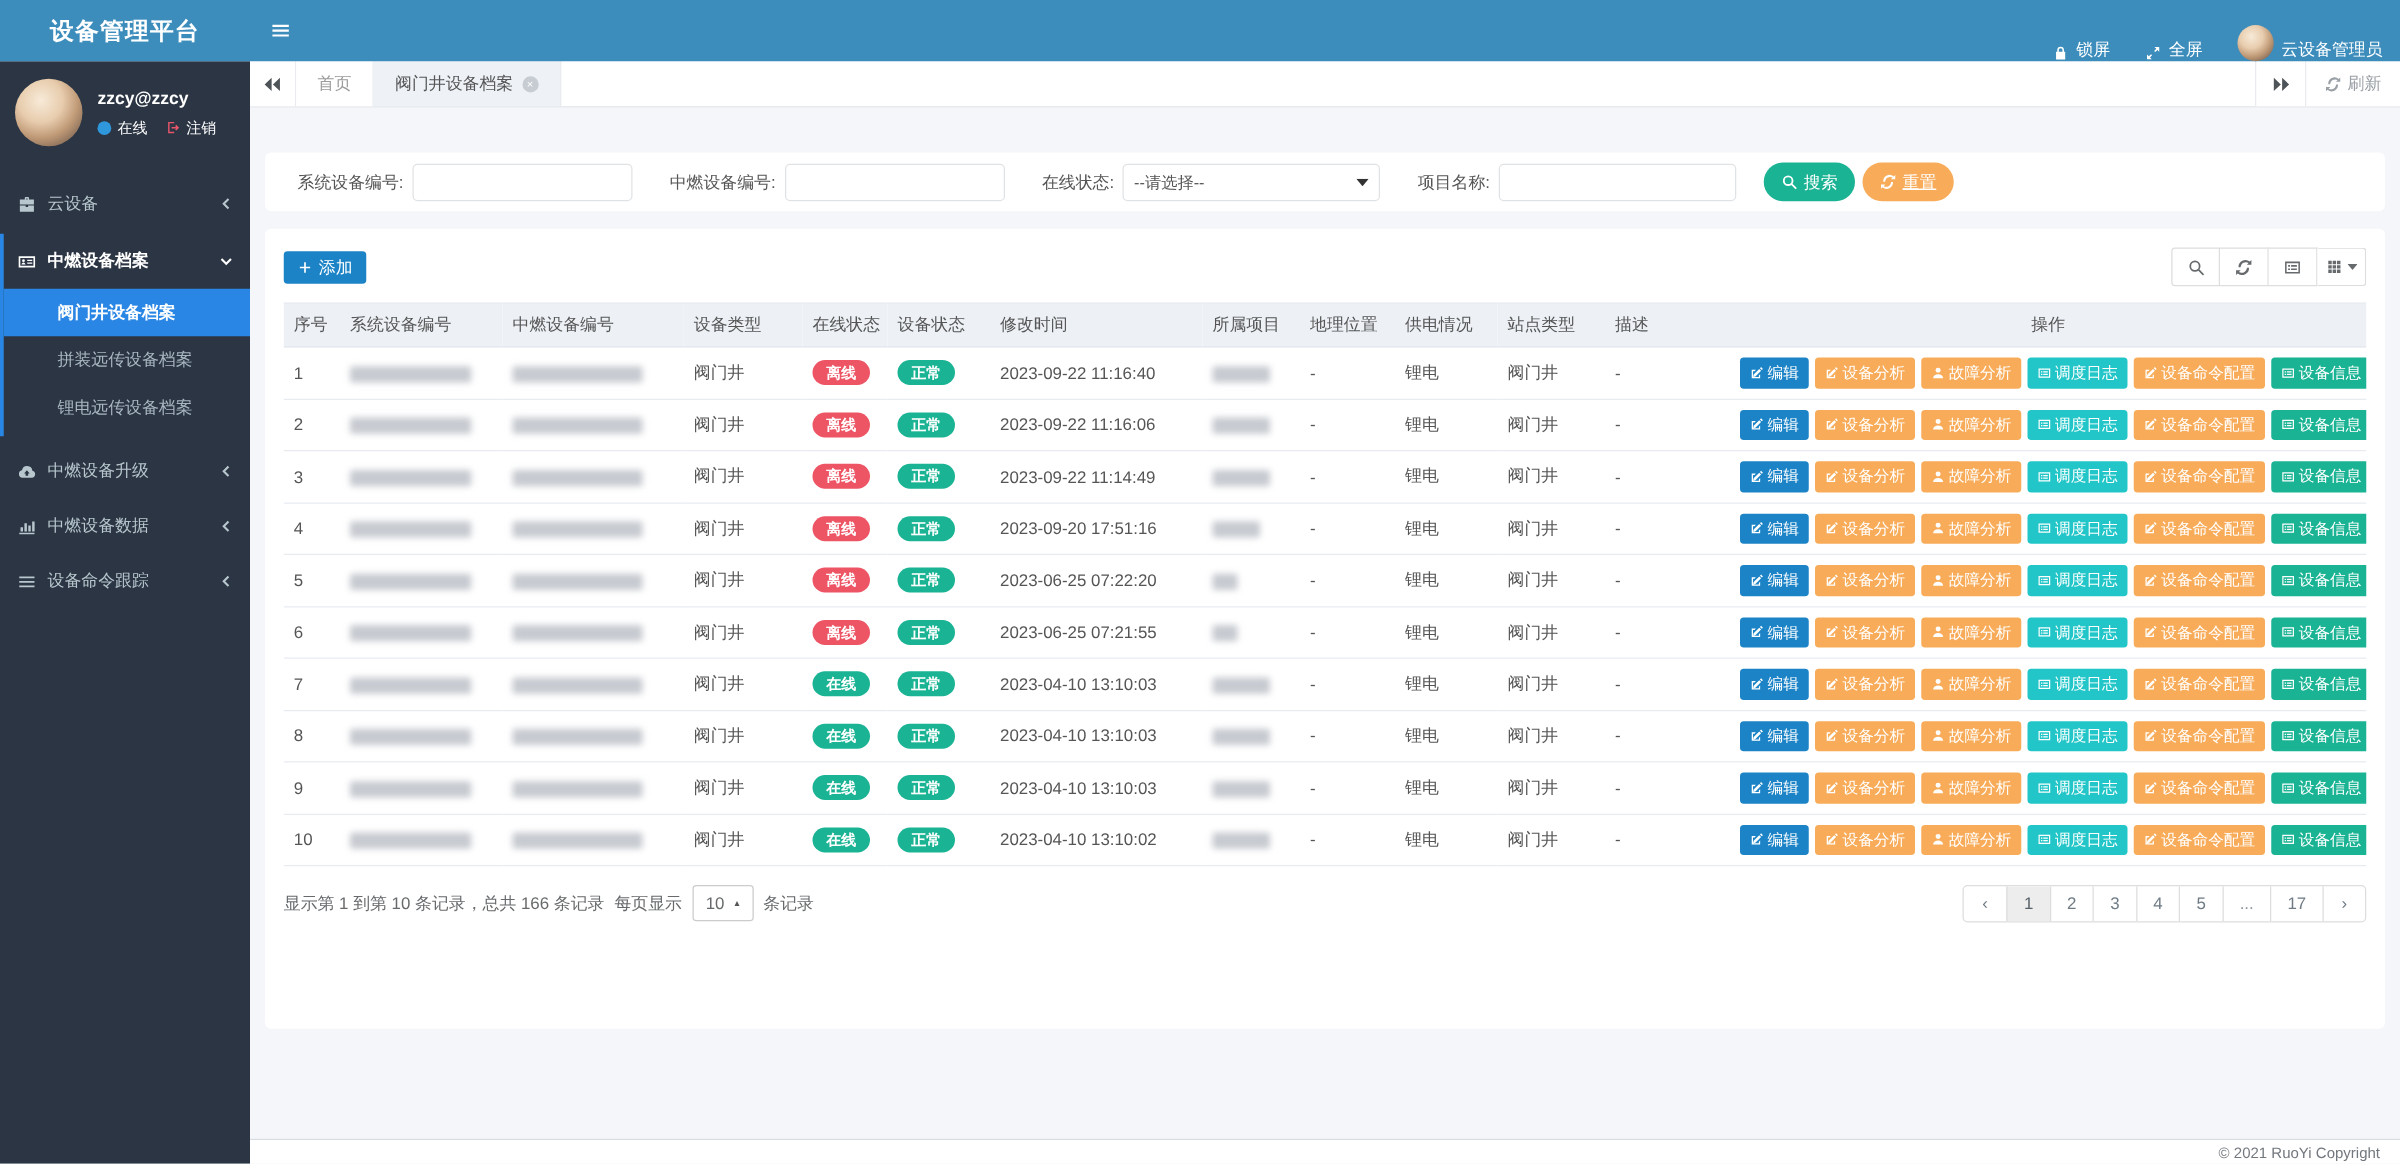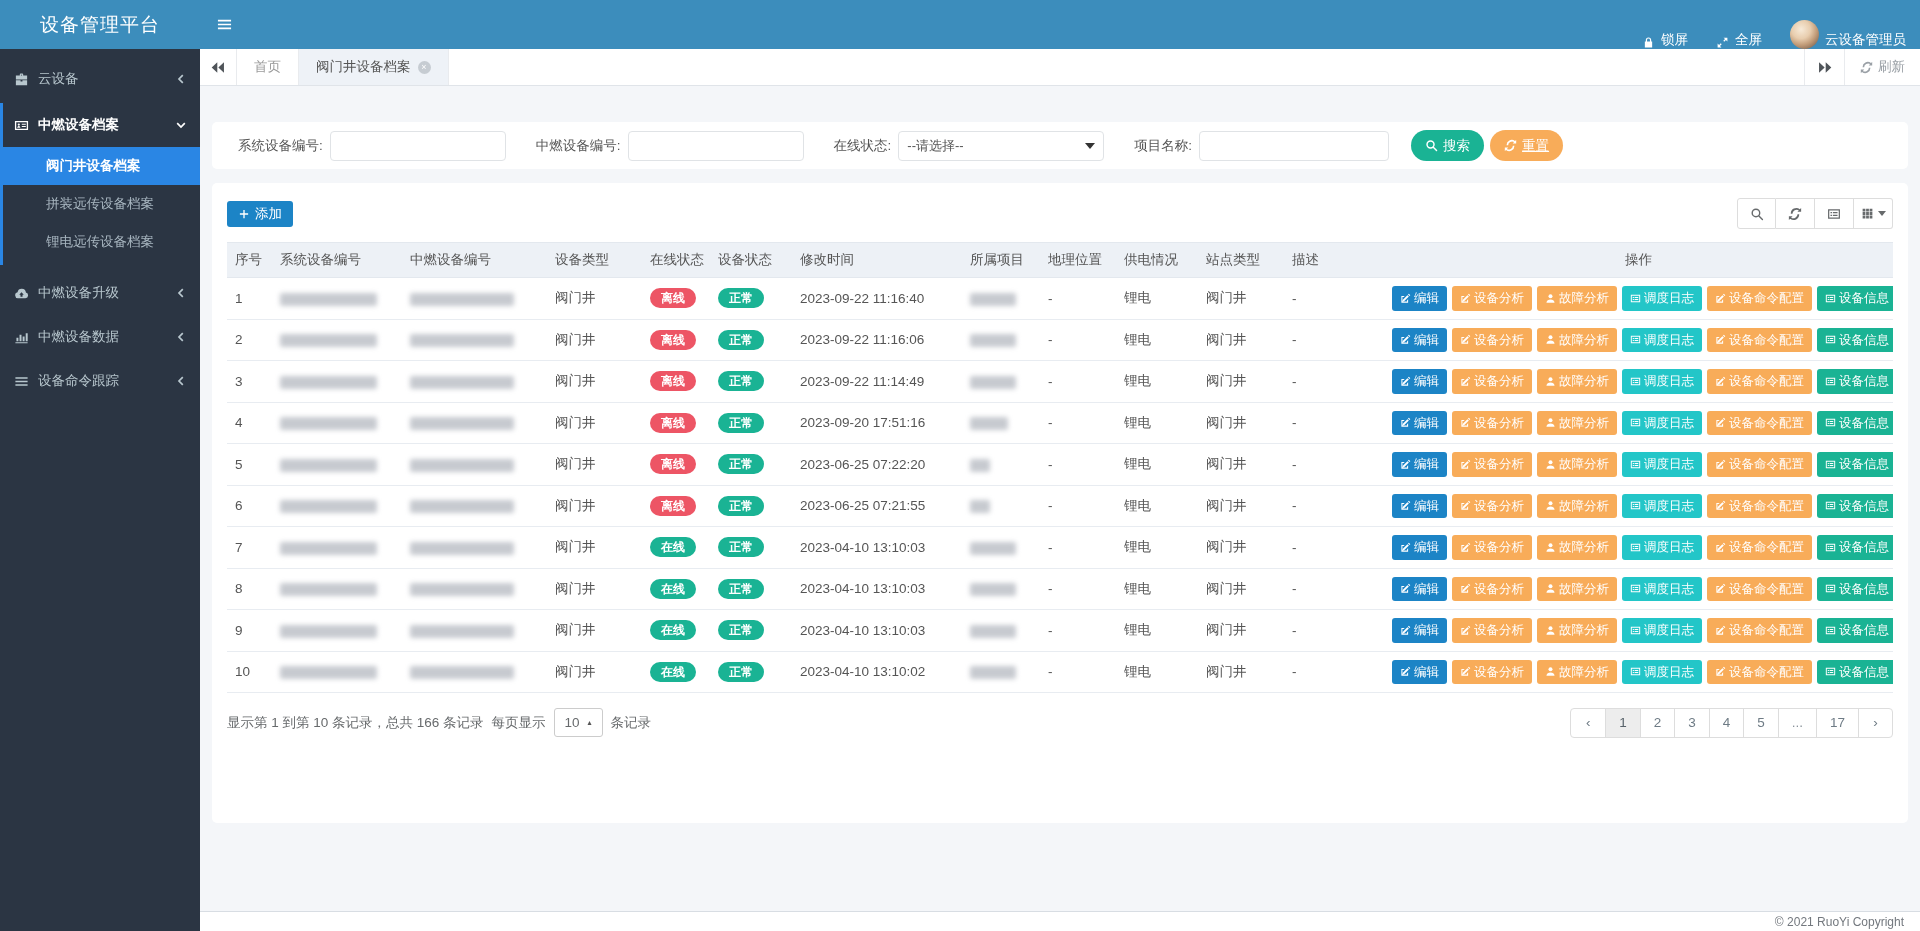--- a/index.html
+++ b/index.html
@@ -2,21 +2,21 @@
 <html style="--c-header: #3c8dbc; --c-sidebar: #2b3543; --c-active: #2a86e4; --c-green: #1ab394; --c-orange: #f8ac59; --c-cyan: #23c6c8; --c-blue: #1c84c6; --c-red: #ed5565;"><head>
 <meta charset="utf-8">
 <style>
   *{margin:0;padding:0;box-sizing:border-box;}
   html,body{width:1920px;height:931px;overflow:hidden;font-family:"Liberation Sans","DejaVu Sans",sans-serif;background:#f4f6f9;}
   button{font-family:inherit;}
   .app{position:relative;width:1920px;height:931px;background:#f4f6f9;}
 
   
   .topbar{position:absolute;top:0;left:0;right:0;height:49px;background:var(--c-header,#3c8dbc);display:flex;color:#fff;z-index:5;}
-  .brand{width:200px;display:flex;align-items:center;justify-content:center;font-size:19px;letter-spacing:1px;}
+  .brand{width:200px;display:flex;align-items:center;justify-content:center;font-size:19px;letter-spacing:1px;font-weight:bold;}
   .topbar-main{flex:1;display:flex;align-items:stretch;}
   .hamburger{background:none;border:none;color:#fff;padding:0 17px;cursor:pointer;display:flex;align-items:center;}
   .topbar-right{margin-left:auto;display:flex;align-items:stretch;}
   .top-link{background:none;border:none;color:#fff;font-size:13.5px;display:flex;align-items:flex-end;gap:6px;padding:0 14px;cursor:pointer;}
   .avatar{border-radius:50%;background:radial-gradient(circle at 38% 32%,#f7ead8 0%,#e8cdae 35%,#c09a77 60%,#7d6553 85%,#5c493c 100%);display:inline-block;flex:none;}
   .avatar.sm{width:29px;height:29px;}
   .avatar.lg{width:54px;height:54px;}
 
   
   .sidebar{position:absolute;top:49px;left:0;bottom:0;width:200px;background:var(--c-sidebar,#2b3543);}
@@ -123,20 +123,36 @@
         </button>
         <button class="top-link">
           <span class="avatar sm"></span>
           <span>云设备管理员</span>
         </button>
       </div>
     </div>
   </header>
 
   <aside class="sidebar">
+    <div class="user-panel">
+      <span class="avatar lg"></span>
+      <div>
+        <div class="user-name">zzcy@zzcy</div>
+        <div class="user-status">
+          <span class="dot"></span>
+          <span>在线</span>
+          <span class="logout">
+            <svg viewBox="0 0 16 16" width="12" height="12" fill="#e9566b">
+                <path d="M2 2h6.5v1.5H3.5v9h5V14H2V2zm8.6 3.1L9.5 6.3l1.2 1.2h-5V9h5l-1.2 1.2 1.1 1.1 3.1-3.1-3.1-3.1z"></path>
+              </svg>
+            <span>注销</span>
+          </span>
+        </div>
+      </div>
+    </div>
 
     <nav class="menu">
       <div class="menu-item">
         <svg class="mi-icon" viewBox="0 0 16 16" fill="currentColor">
             <path d="M6.2 3.8V2.6c0-.5.4-.9.9-.9h1.8c.5 0 .9.4.9.9v1.2H14v4.2H2V3.8h4.2zm1.2 0h1.2v-.9H7.4v.9zM2 8.9h5v1.3h2V8.9h5v5.3H2V8.9z"></path>
           </svg>
         <span class="mi-label">云设备</span>
         <svg class="mi-caret" viewBox="0 0 10 10" fill="none" stroke="currentColor" stroke-width="1.7">
             <path d="M6.8 1.2L3 5l3.8 3.8"></path>
           </svg>

